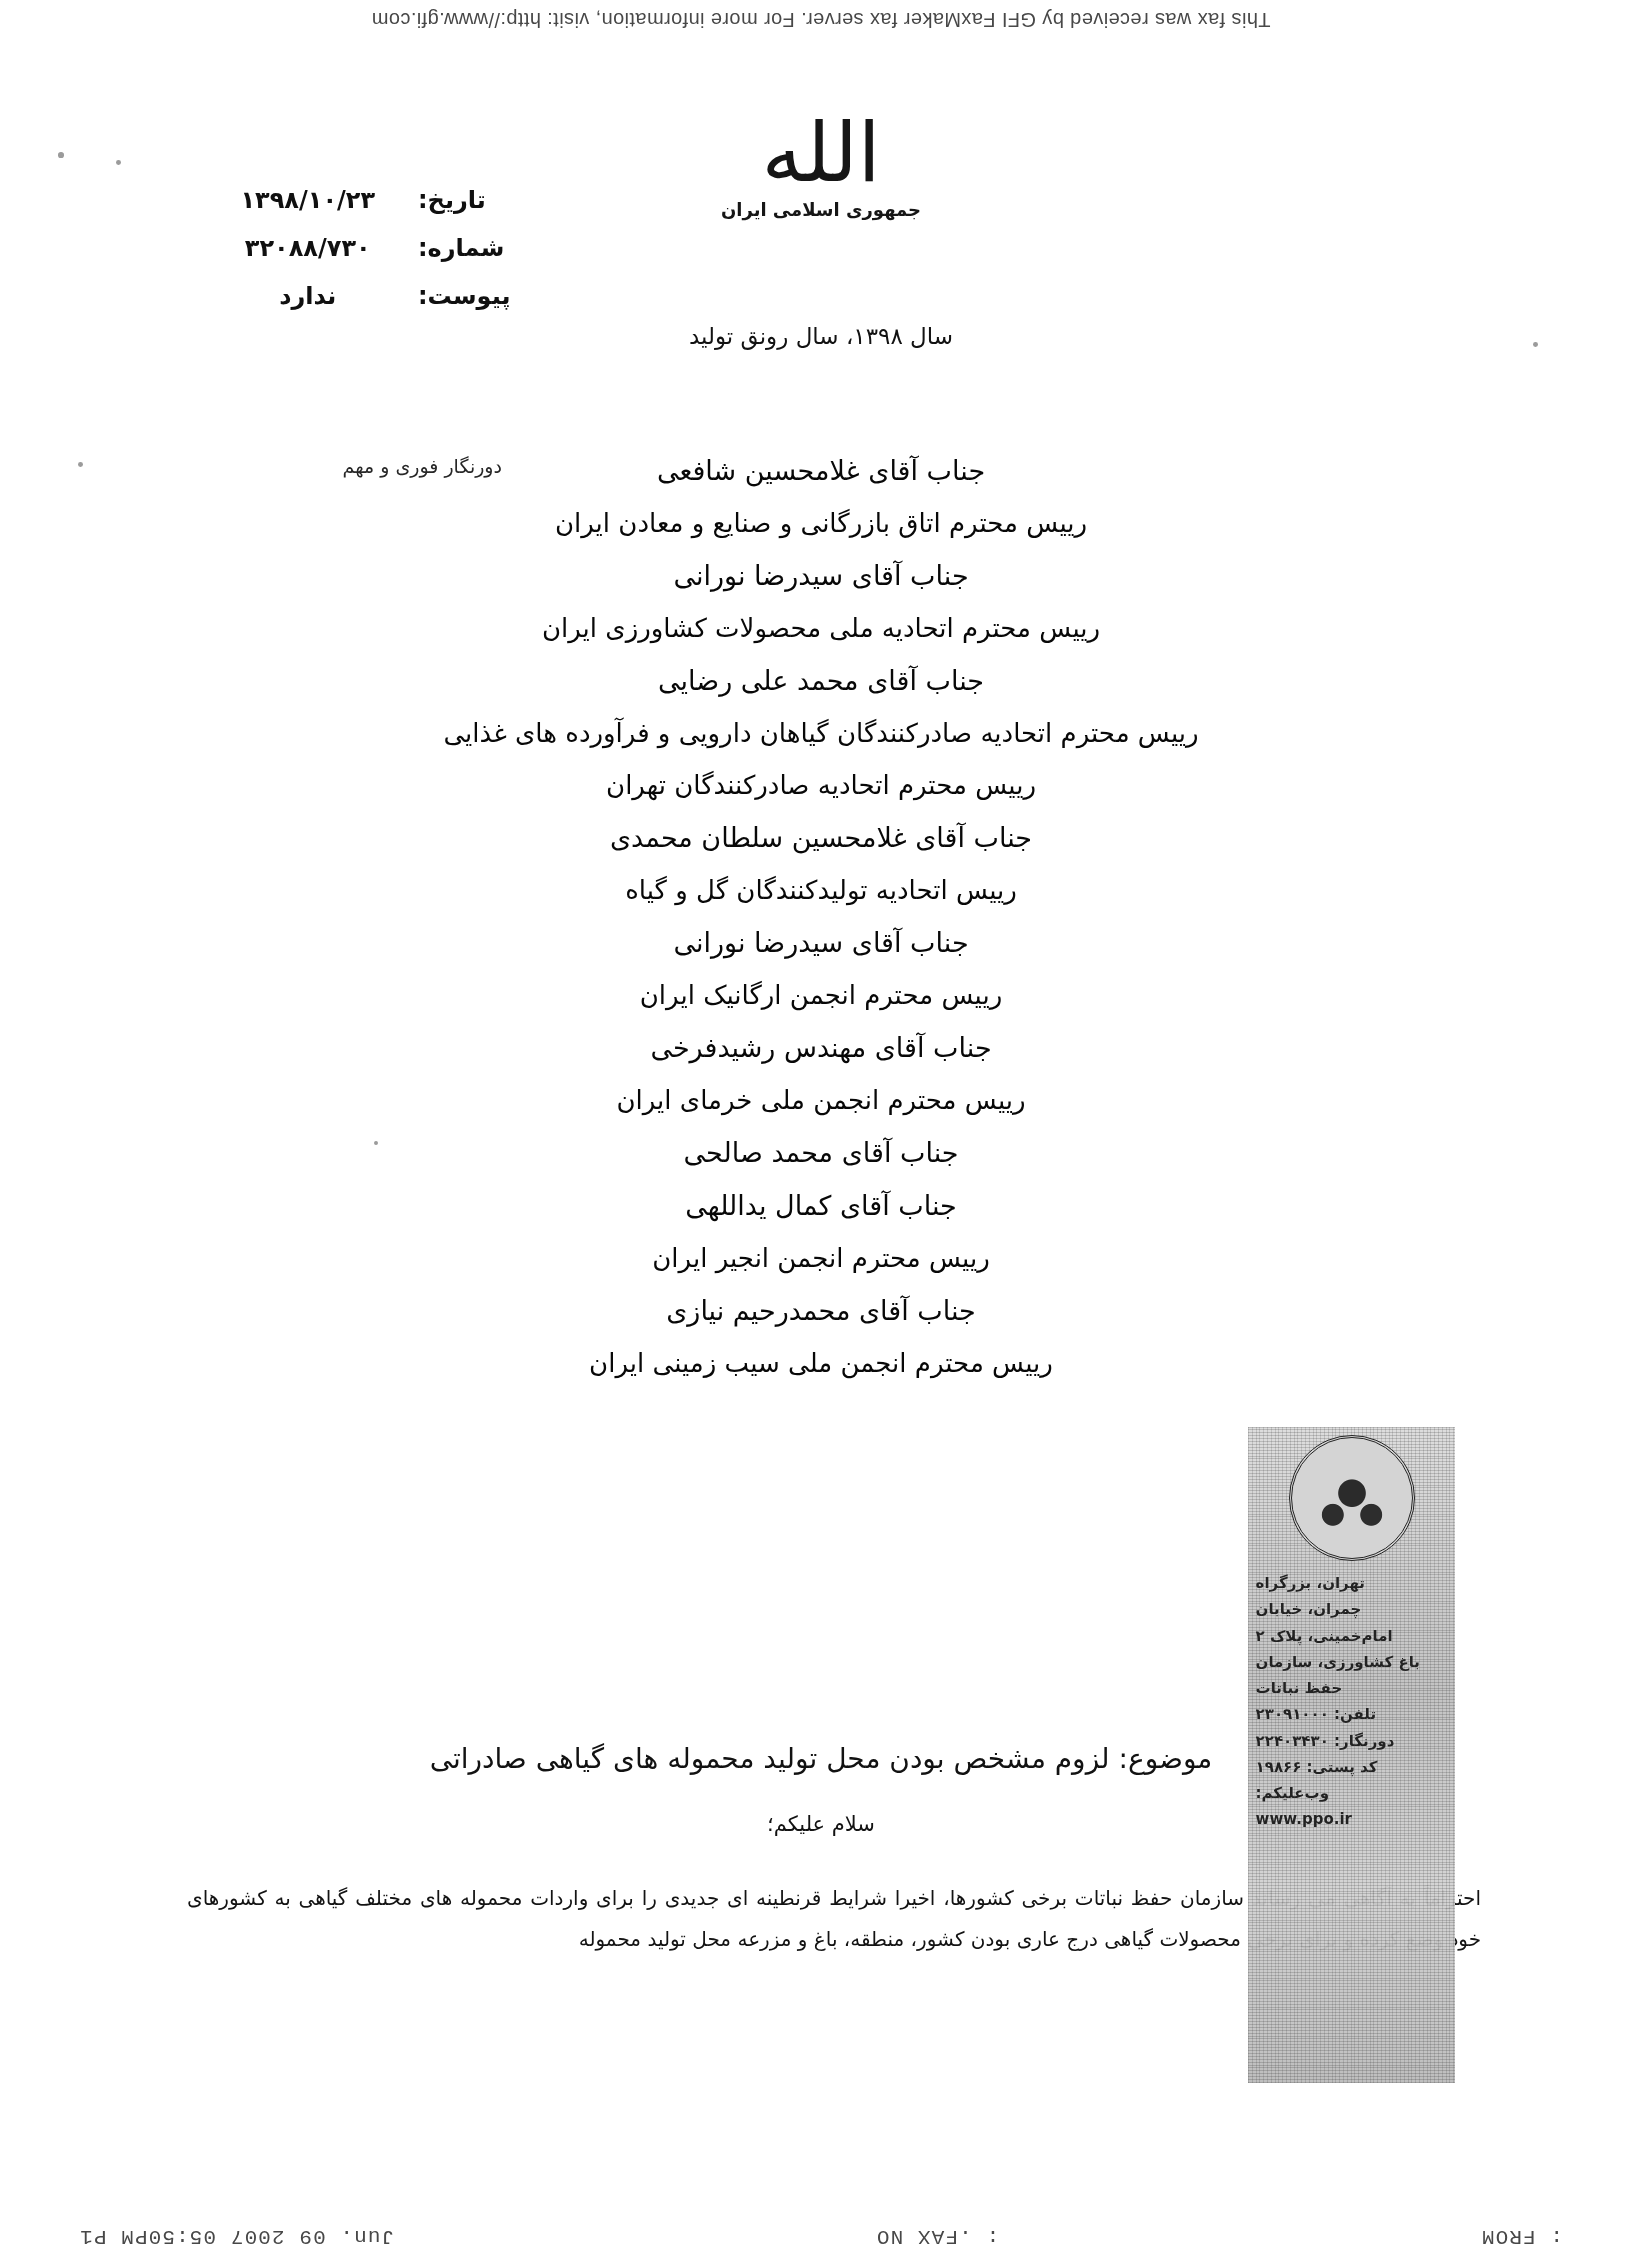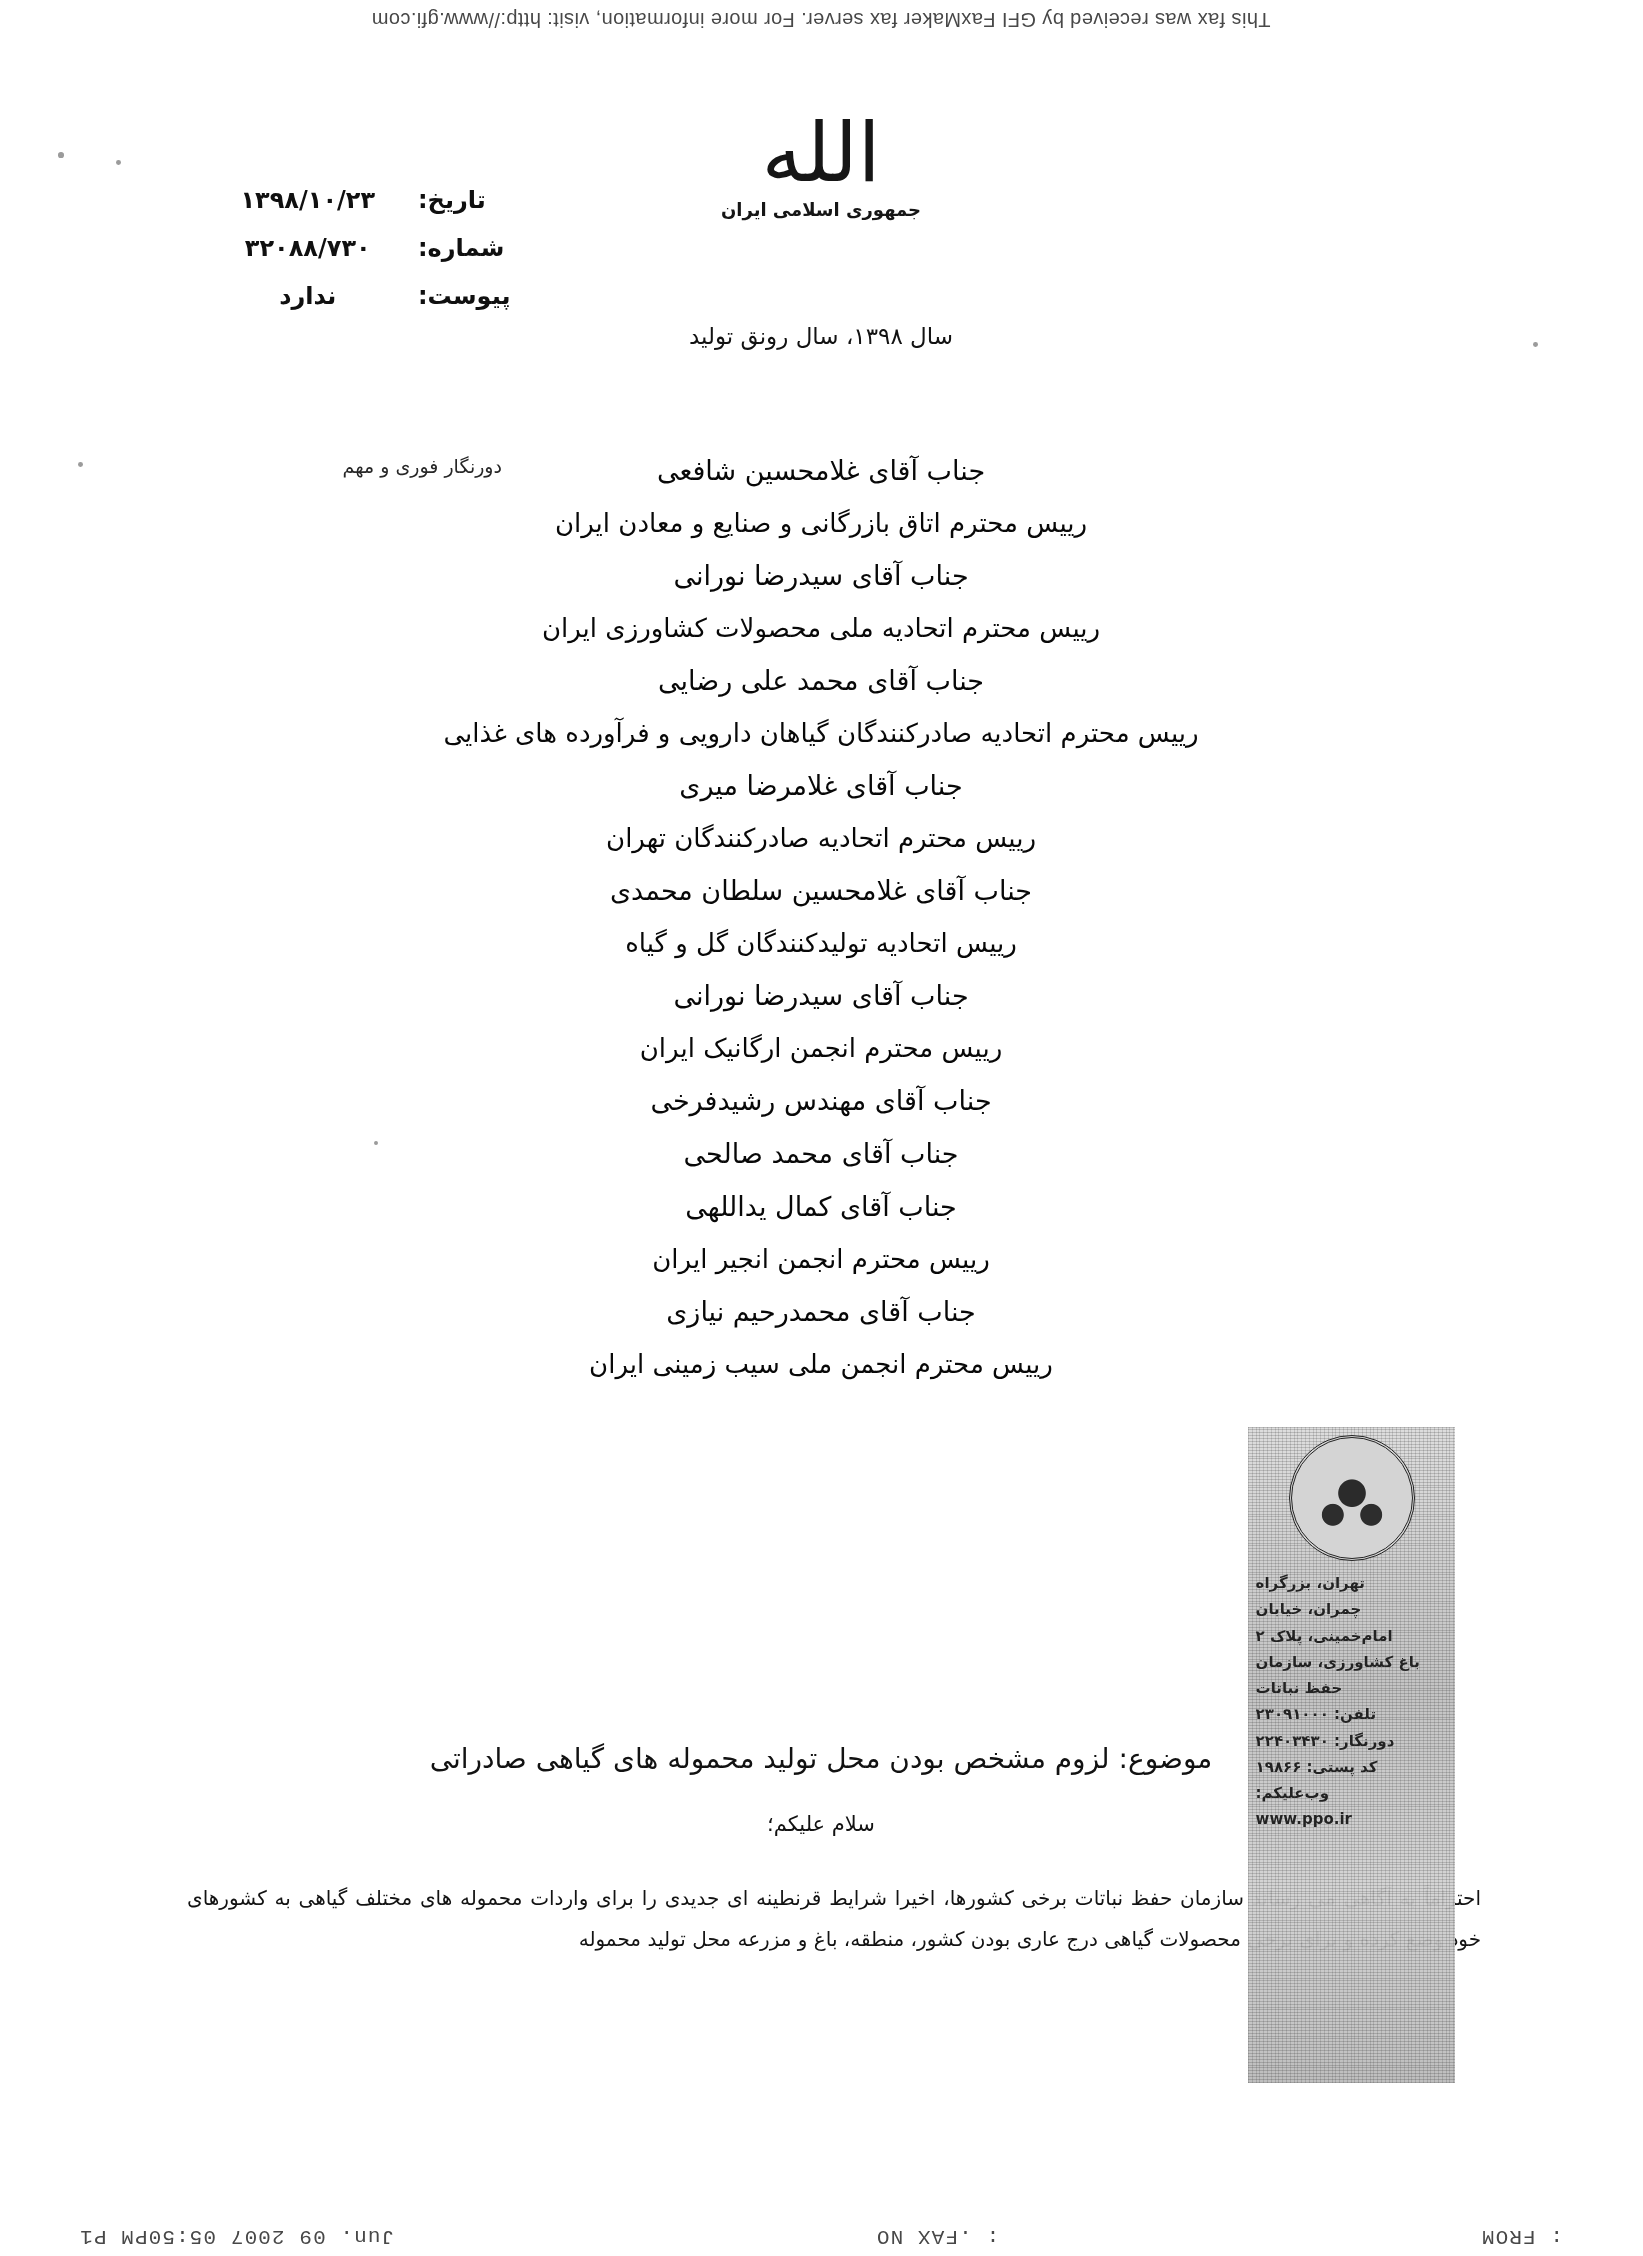--- a/index.html
+++ b/index.html
@@ -288,27 +288,27 @@
 
   <div class="urgency">دورنگار فوری و مهم</div>
 
   <div class="addressees">
     <div class="addr-line">جناب آقای غلامحسین شافعی</div>
     <div class="addr-line role">رییس محترم اتاق بازرگانی و صنایع و معادن ایران</div>
     <div class="addr-line">جناب آقای سیدرضا نورانی</div>
     <div class="addr-line role">رییس محترم اتحادیه ملی محصولات کشاورزی ایران</div>
     <div class="addr-line">جناب آقای محمد علی رضایی</div>
     <div class="addr-line role wide">رییس محترم اتحادیه صادرکنندگان گیاهان دارویی و فرآورده های غذایی</div>
-    <div class="addr-line">جناب آقای غلامرضا میری</div>
     <div class="addr-line role">رییس محترم اتحادیه صادرکنندگان تهران</div>
     <div class="addr-line">جناب آقای غلامحسین سلطان محمدی</div>
     <div class="addr-line role">رییس اتحادیه تولیدکنندگان گل و گیاه</div>
     <div class="addr-line">جناب آقای سیدرضا نورانی</div>
     <div class="addr-line role">رییس محترم انجمن ارگانیک ایران</div>
     <div class="addr-line">جناب آقای مهندس رشیدفرخی</div>
+    <div class="addr-line role">رییس محترم انجمن ملی خرمای ایران</div>
     <div class="addr-line">جناب آقای محمد صالحی</div>
     <div class="addr-line">جناب آقای کمال یداللهی</div>
     <div class="addr-line role">رییس محترم انجمن انجیر ایران</div>
     <div class="addr-line">جناب آقای محمدرحیم نیازی</div>
     <div class="addr-line role">رییس محترم انجمن ملی سیب زمینی ایران</div>
   </div>
 
   <div class="subject">موضوع: لزوم مشخص بودن محل تولید محموله های گیاهی صادراتی</div>
 
   <div class="salutation">سلام علیکم؛</div>

